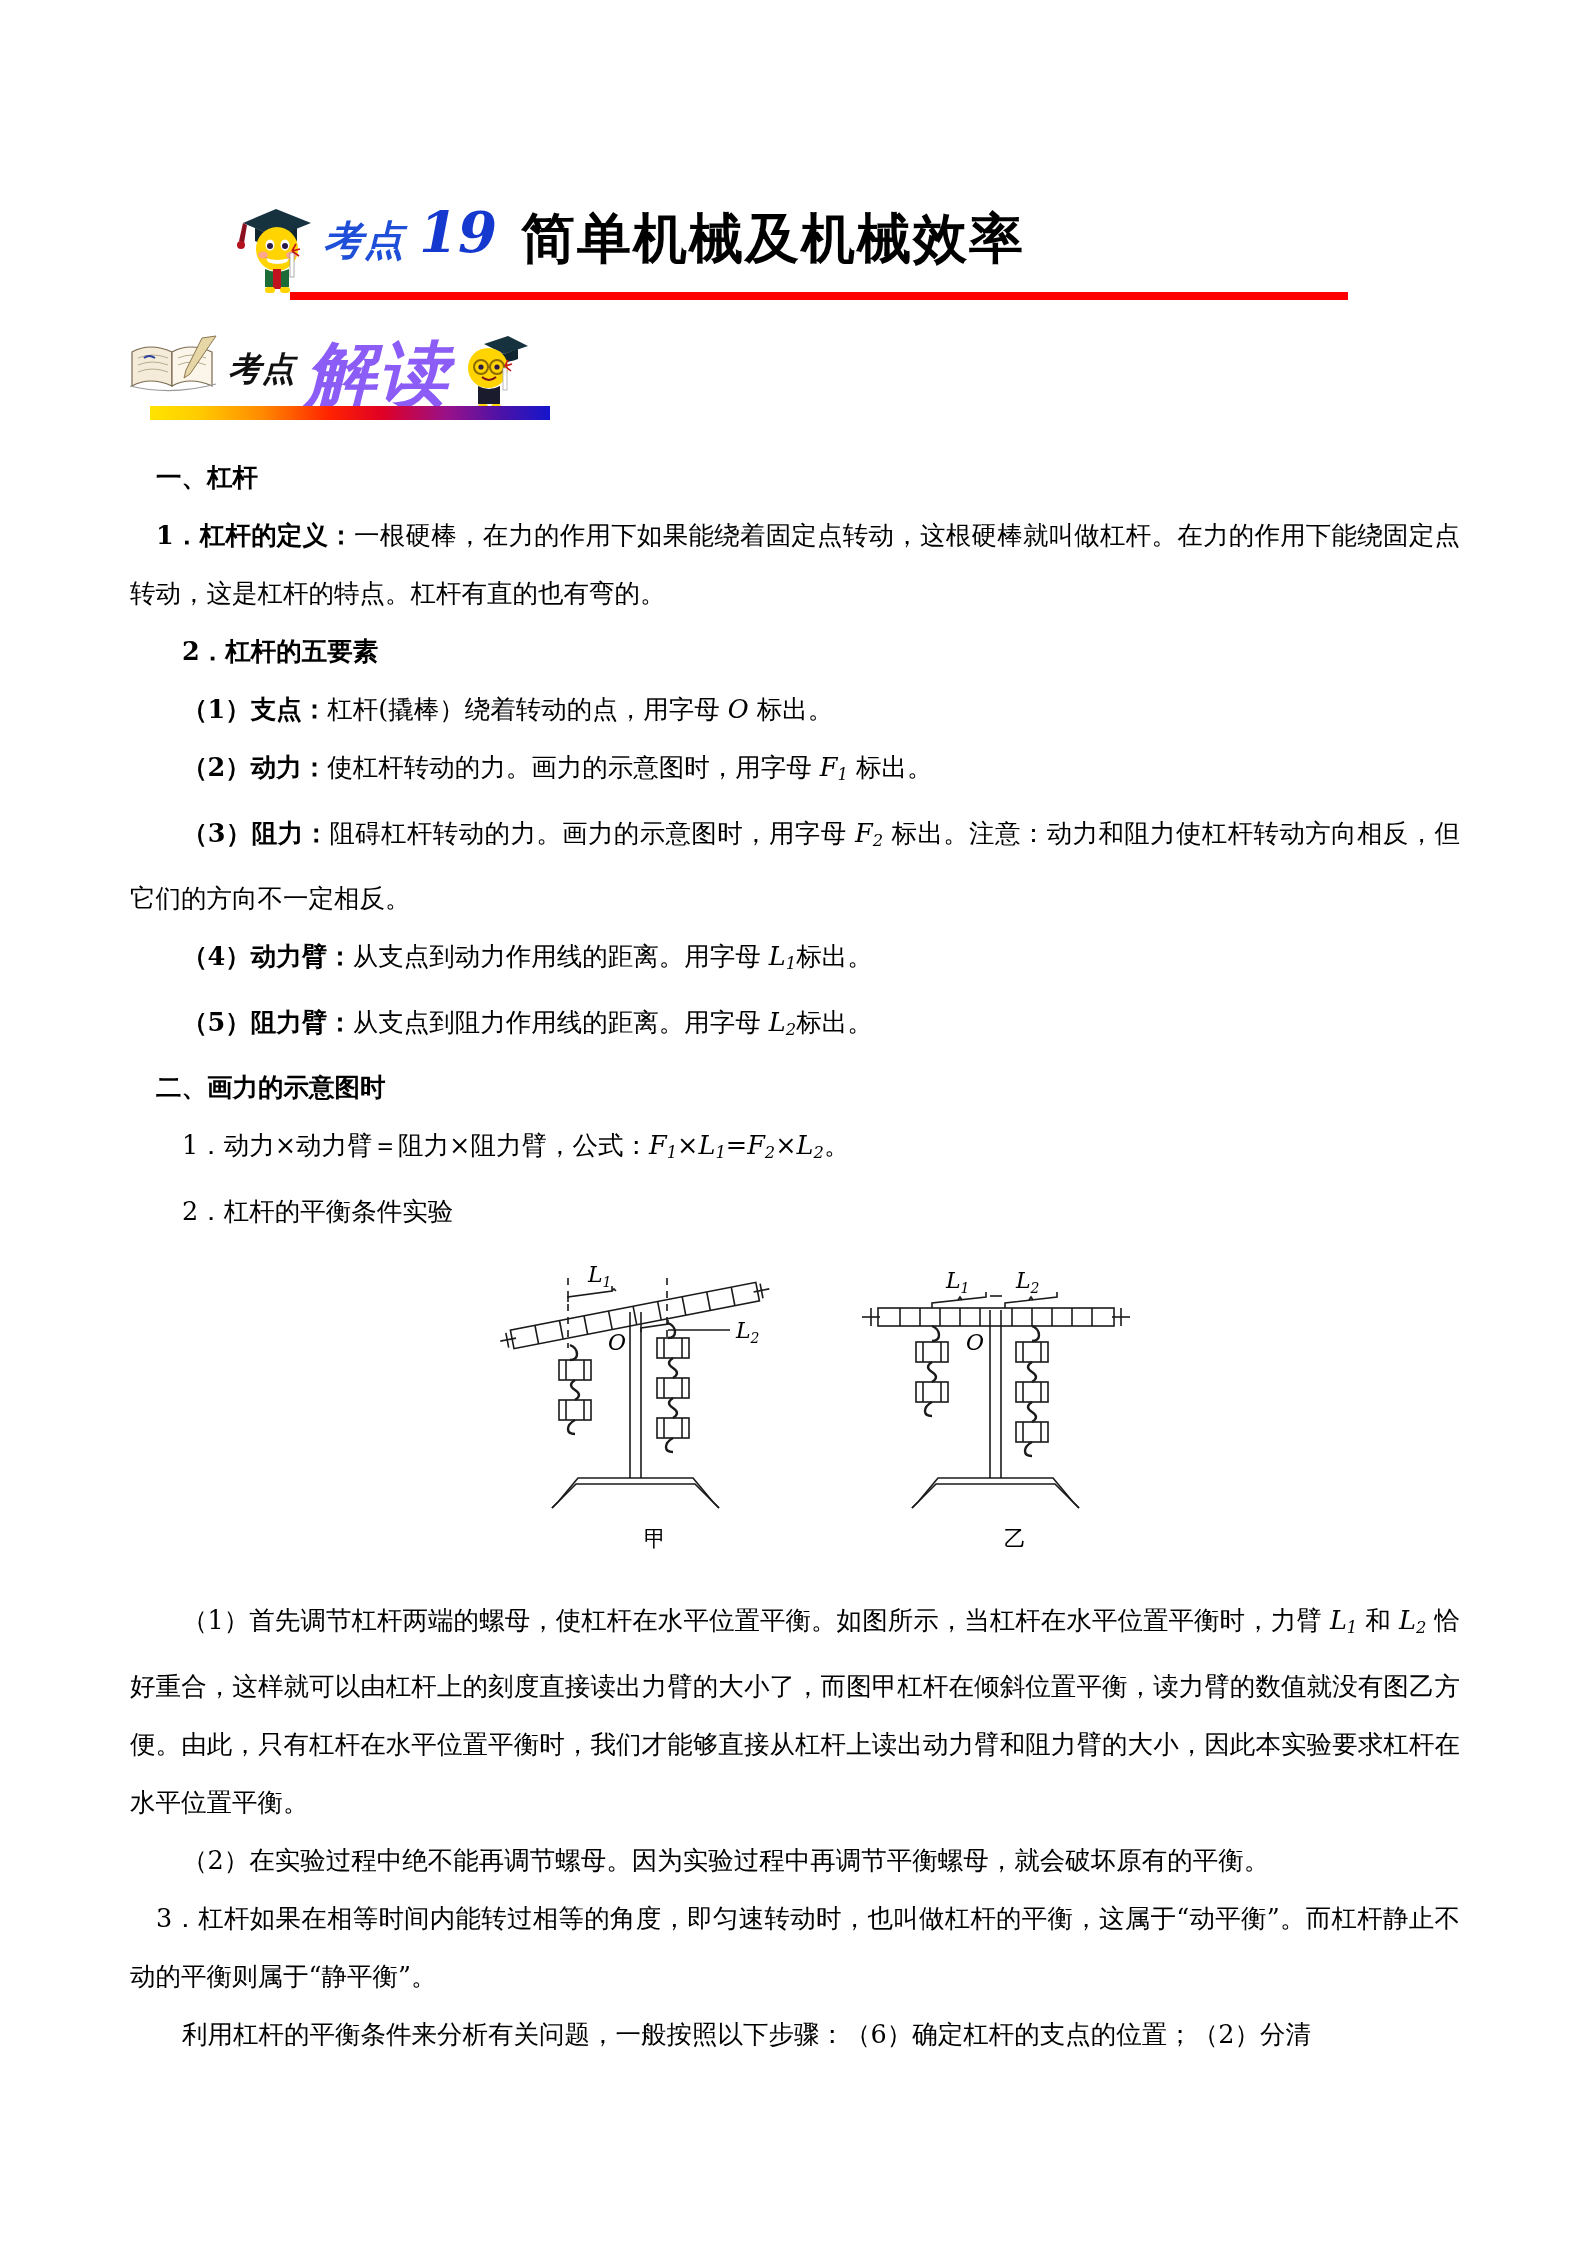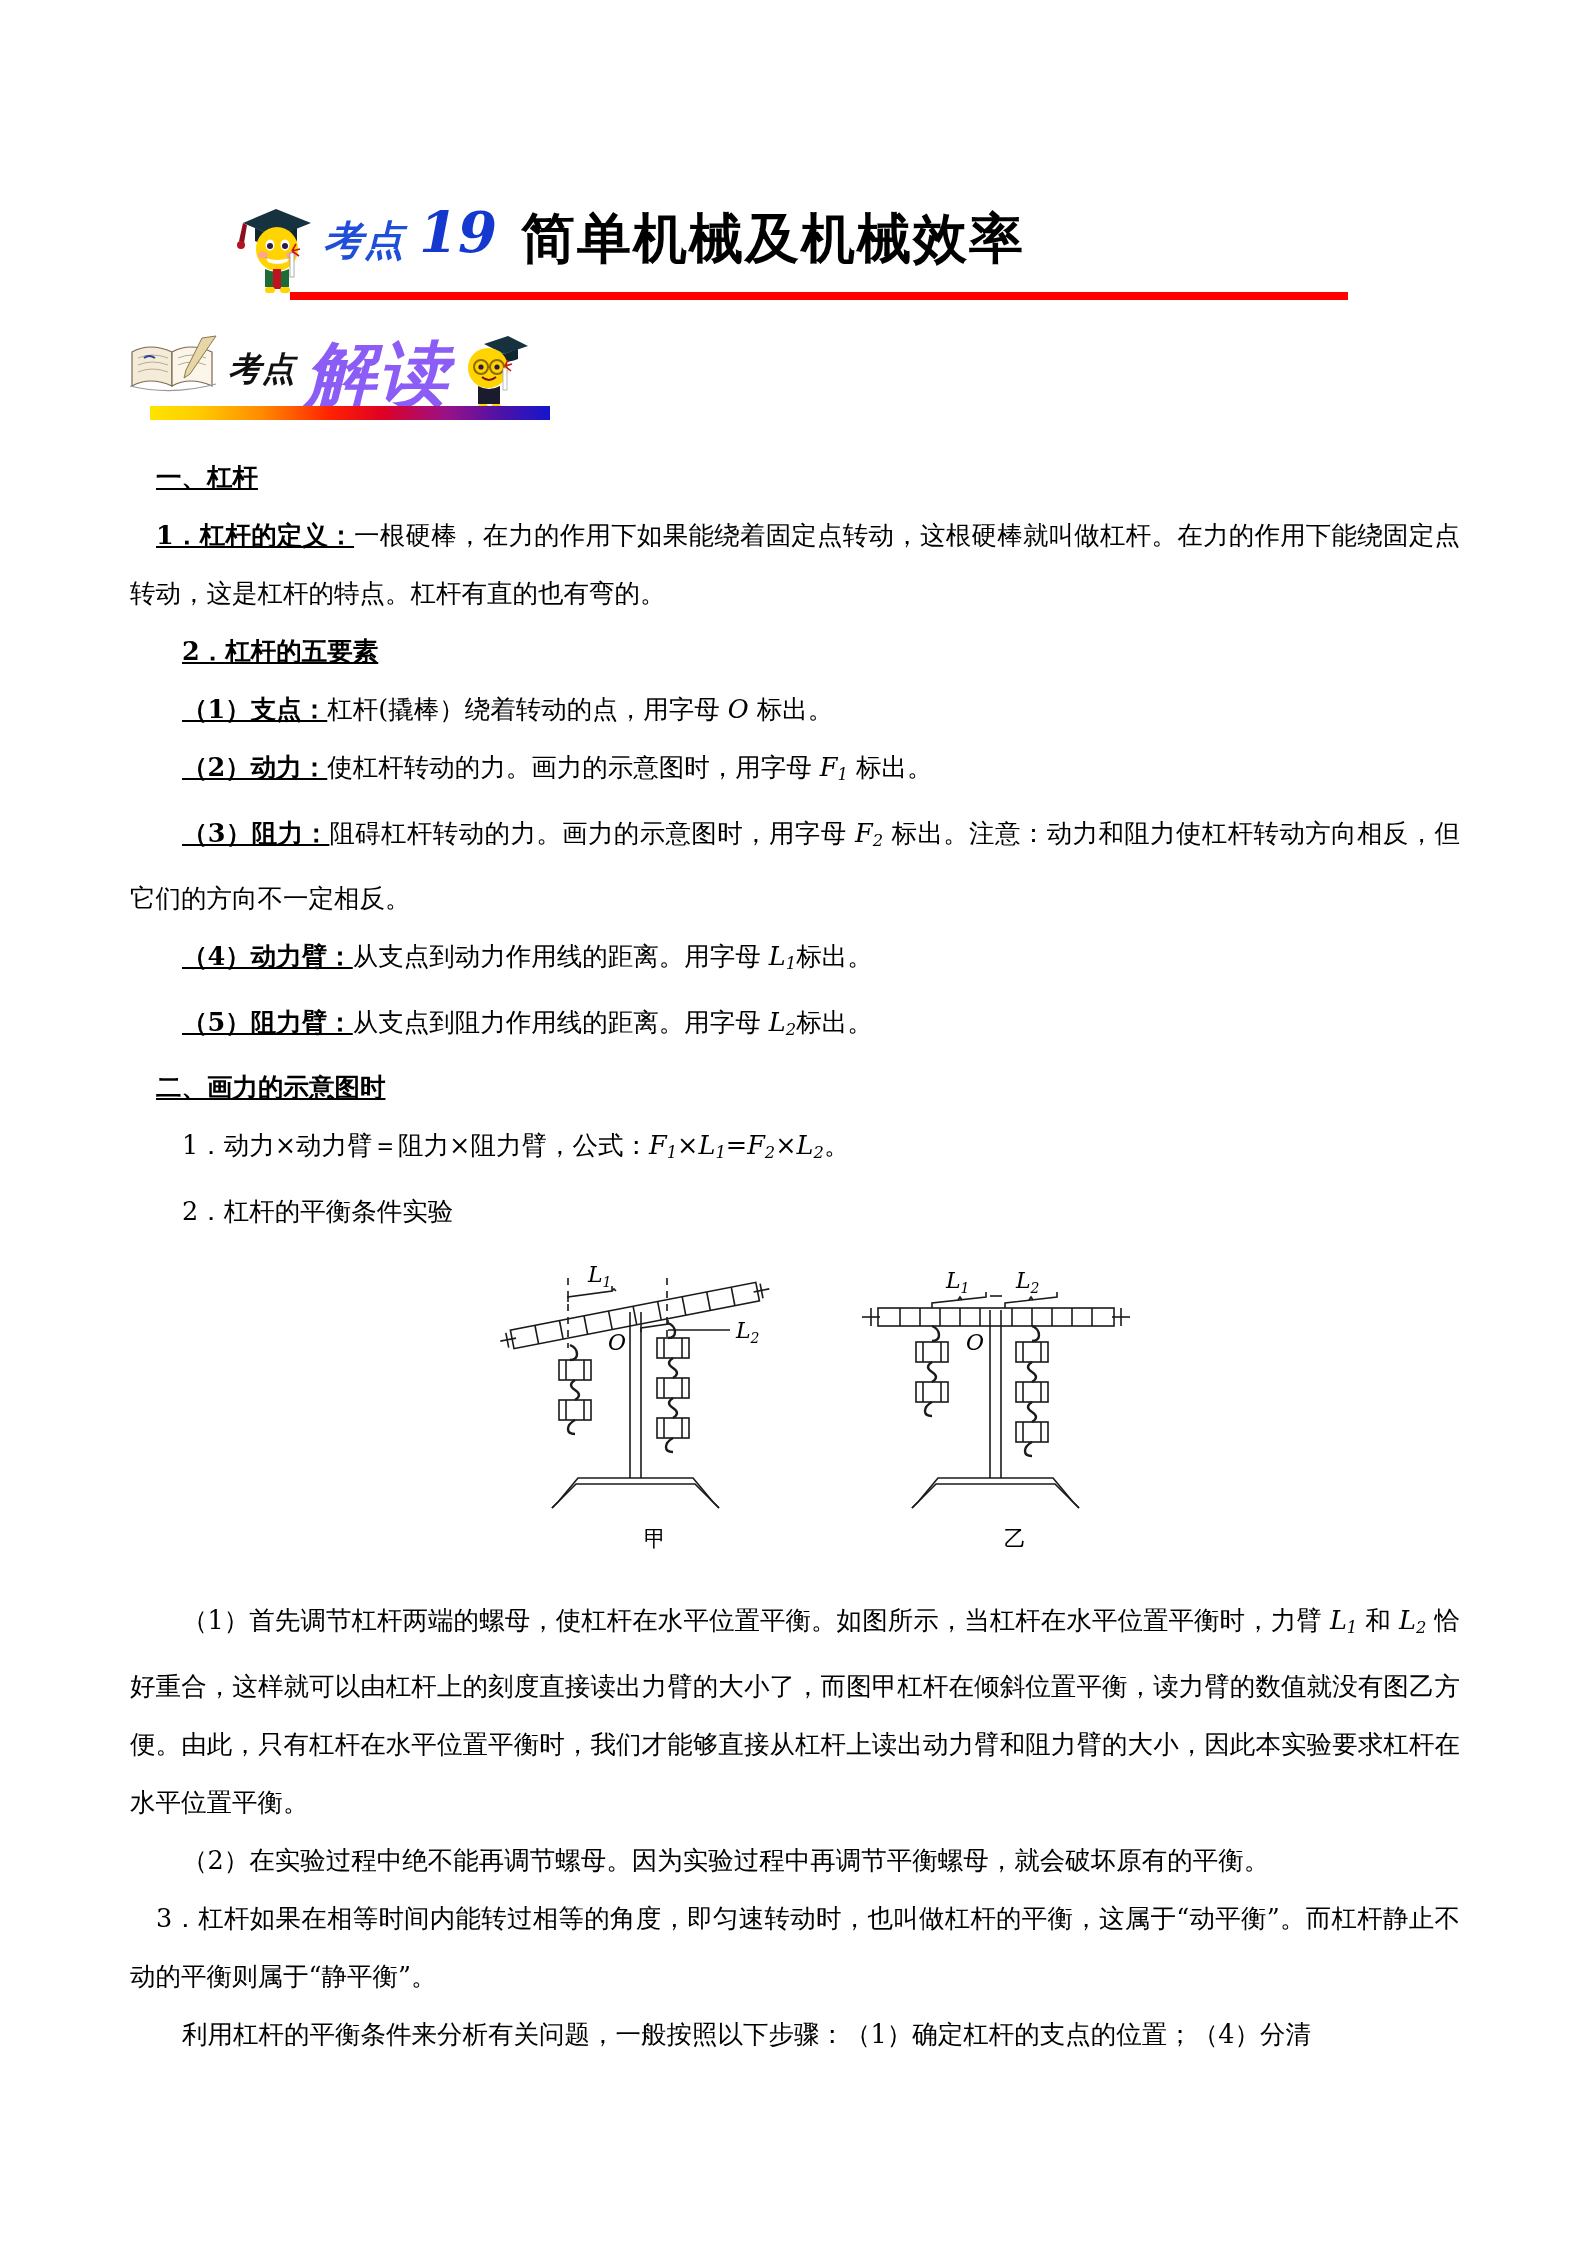--- a/index.html
+++ b/index.html
@@ -151,21 +151,21 @@
     color: #000000;
   }
   .body-text p {
     margin: 0;
     padding: 0;
     text-align: justify;
     text-justify: inter-ideograph;
   }
   .ind-2 { text-indent: 26px; }
   .ind-3 { text-indent: 52px; }
-  .b { font-weight: bold; text-decoration: underline; }
+  .b { font-weight: bold; }
   .mi { font-style: italic; font-family: "DejaVu Serif", serif; }
   sub {
     font-size: 0.64em;
     vertical-align: -0.22em;
     font-style: italic;
   }
   .nowrap { white-space: nowrap; }
 
   
   .figure-block {
@@ -444,16 +444,16 @@
   </div>
 
   <div class="body-text" style="top:1591px;">
 
     <p class="ind-3"><span>（1）首先调节杠杆两端的螺母，使杠杆在水平位置平衡。如图所示，当杠杆在水平位置平衡时，力臂 </span><span class="nowrap"><span class="mi">L</span><sub>1</sub></span><span> 和 </span><span class="nowrap"><span class="mi">L</span><sub>2</sub></span><span> 恰好重合，这样就可以由杠杆上的刻度直接读出力臂的大小了，而图甲杠杆在倾斜位置平衡，读力臂的数值就没有图乙方便。由此，只有杠杆在水平位置平衡时，我们才能够直接从杠杆上读出动力臂和阻力臂的大小，因此本实验要求杠杆在水平位置平衡。</span></p>
 
     <p class="ind-3">（2）在实验过程中绝不能再调节螺母。因为实验过程中再调节平衡螺母，就会破坏原有的平衡。</p>
 
     <p class="ind-2">3．杠杆如果在相等时间内能转过相等的角度，即匀速转动时，也叫做杠杆的平衡，这属于“动平衡”。而杠杆静止不动的平衡则属于“静平衡”。</p>
 
-    <p class="ind-3">利用杠杆的平衡条件来分析有关问题，一般按照以下步骤：（1）确定杠杆的支点的位置；（4）分清</p>
+    <p class="ind-3">利用杠杆的平衡条件来分析有关问题，一般按照以下步骤：（6）确定杠杆的支点的位置；（2）分清</p>
   </div>
 
 </div>
 
 </body></html>

